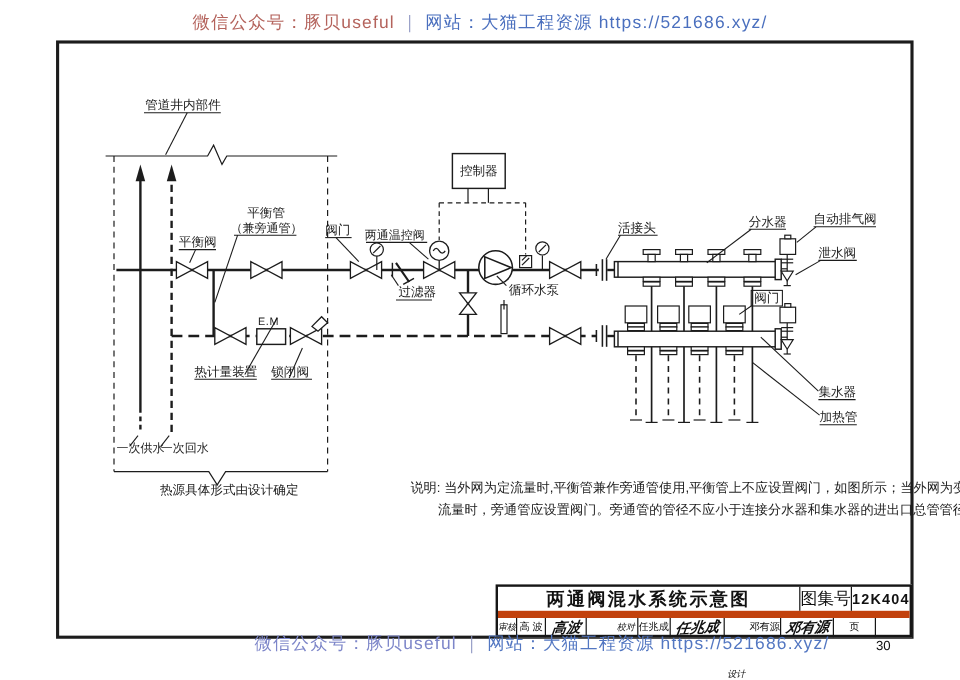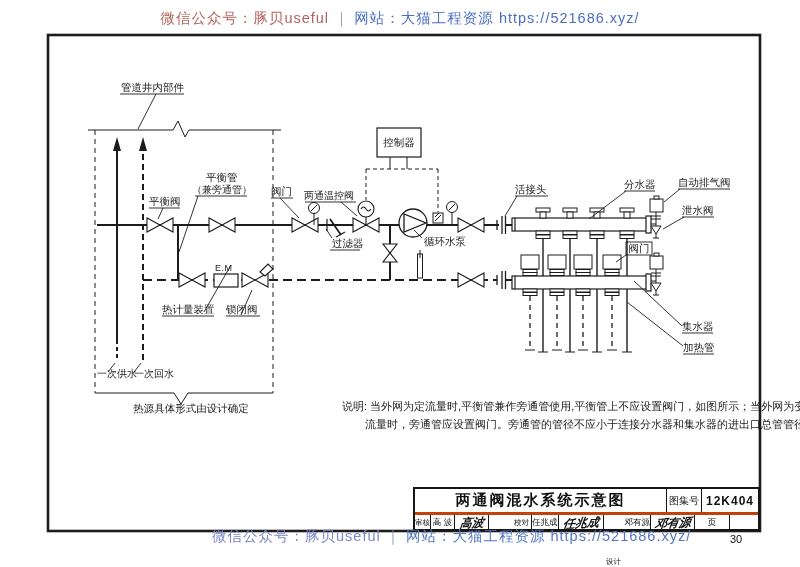--- a/index.html
+++ b/index.html
@@ -13,33 +13,33 @@
   .em{font-size:9px;letter-spacing:.5px;}
   
   .wm-top{position:absolute;top:9px;left:0;width:100%;text-align:center;
           font-size:14.5px;letter-spacing:1px;white-space:nowrap;z-index:5;}
   .wm-bottom{position:absolute;top:527px;left:212px;font-size:14.5px;
           letter-spacing:1px;white-space:nowrap;z-index:6;}
   
   .tblock{position:absolute;left:413px;top:487px;width:347px;height:44px;
           border:2px solid #161616;box-sizing:border-box;background:#fff;z-index:3;}
   .trow{display:flex;box-sizing:border-box;}
-  .trow1{height:26px;border-bottom:3px solid #c2410c;}
+  .trow1{height:26px;border-bottom:6px solid #c2410c;}
   .trow2{height:16px;}
   .tcell{display:flex;align-items:center;justify-content:center;box-sizing:border-box;
          border-right:1px solid #161616;overflow:visible;white-space:nowrap;color:#111;}
   .tcell:last-child{border-right:none;}
   .c-title{flex:0 0 252px;font-size:15px;font-weight:bold;letter-spacing:2px;}
-  .c-atlas-label{flex:0 0 35px;font-size:10px;text-align:right;}
+  .c-atlas-label{flex:0 0 35px;font-size:14px;text-align:right;}
   .c-atlas-no{flex:1;font-size:12px;letter-spacing:1px;font-weight:bold;}
   .c-s15{flex:0 0 15px;} .c-s24{flex:0 0 24px;} .c-s34{flex:0 0 34px;}
   .c-s20{flex:0 0 20px;margin-left:23px;} .c-s26{flex:0 0 26px;} .c-s45{flex:0 0 45px;}
   .c-s21{flex:0 0 21px;margin-top:47px;} .c-s25{flex:0 0 25px;} .c-s44{flex:0 0 44px;}
   .c-s35{flex:0 0 35px;}
-  .t-small{font-size:7.5px;} .t-name{font-size:8.5px;text-align:center;}
+  .t-small{font-size:7.5px;font-style:italic;} .t-name{font-size:8.5px;text-align:center;}
   .sig{font-size:12px;font-weight:bold;font-style:italic;
        transform:skewX(-10deg) rotate(-3deg);}
   .c-page-no{font-size:11px;margin-top:24px;}
 </style>
 </head>
 <body>
 
 <div class="page">
 
   <div class="wm-top">

